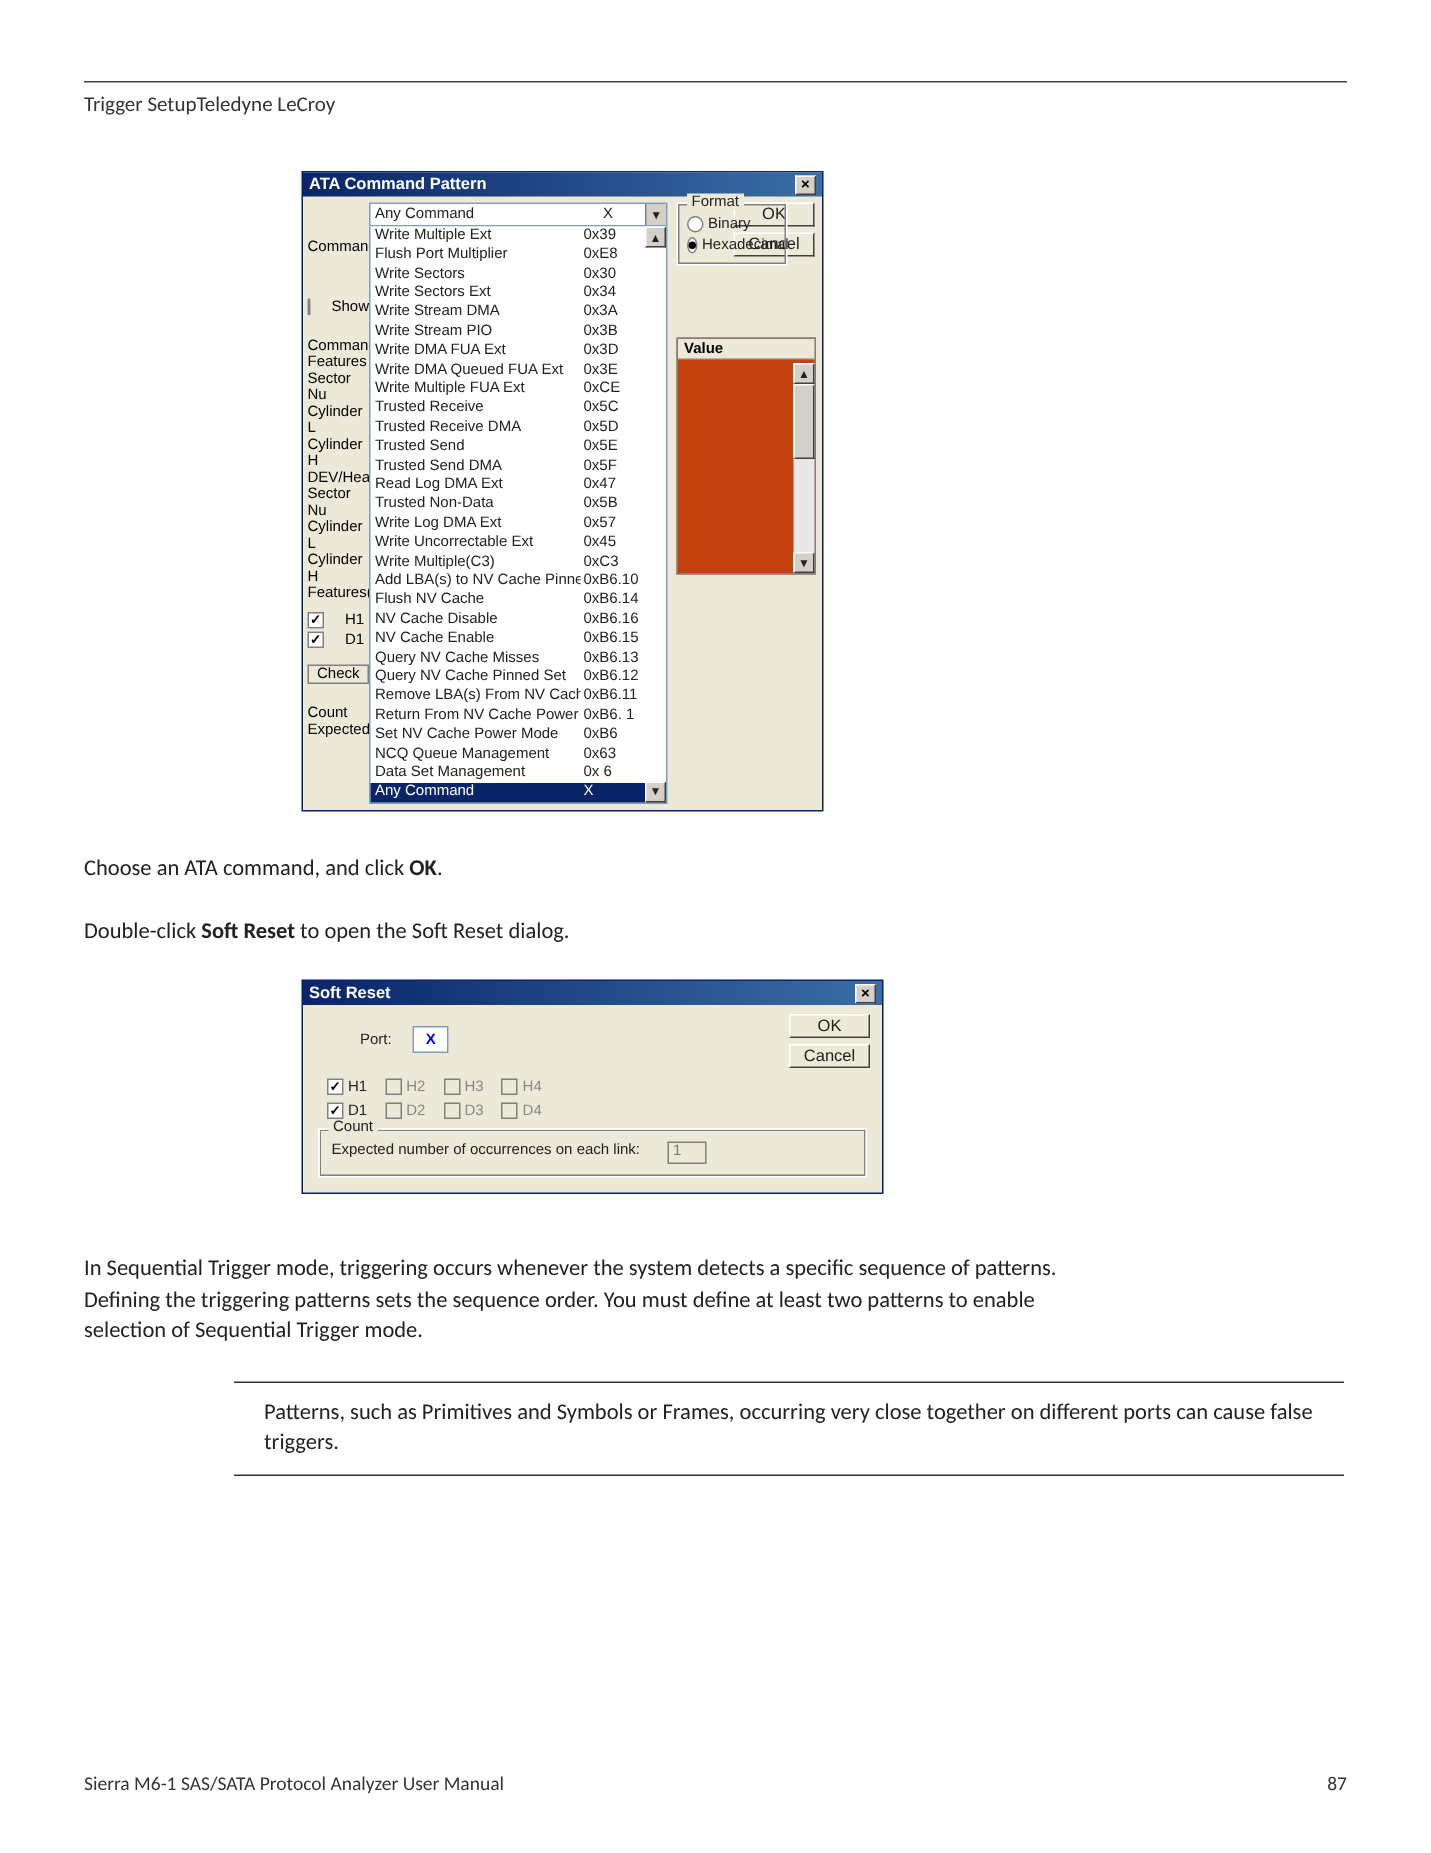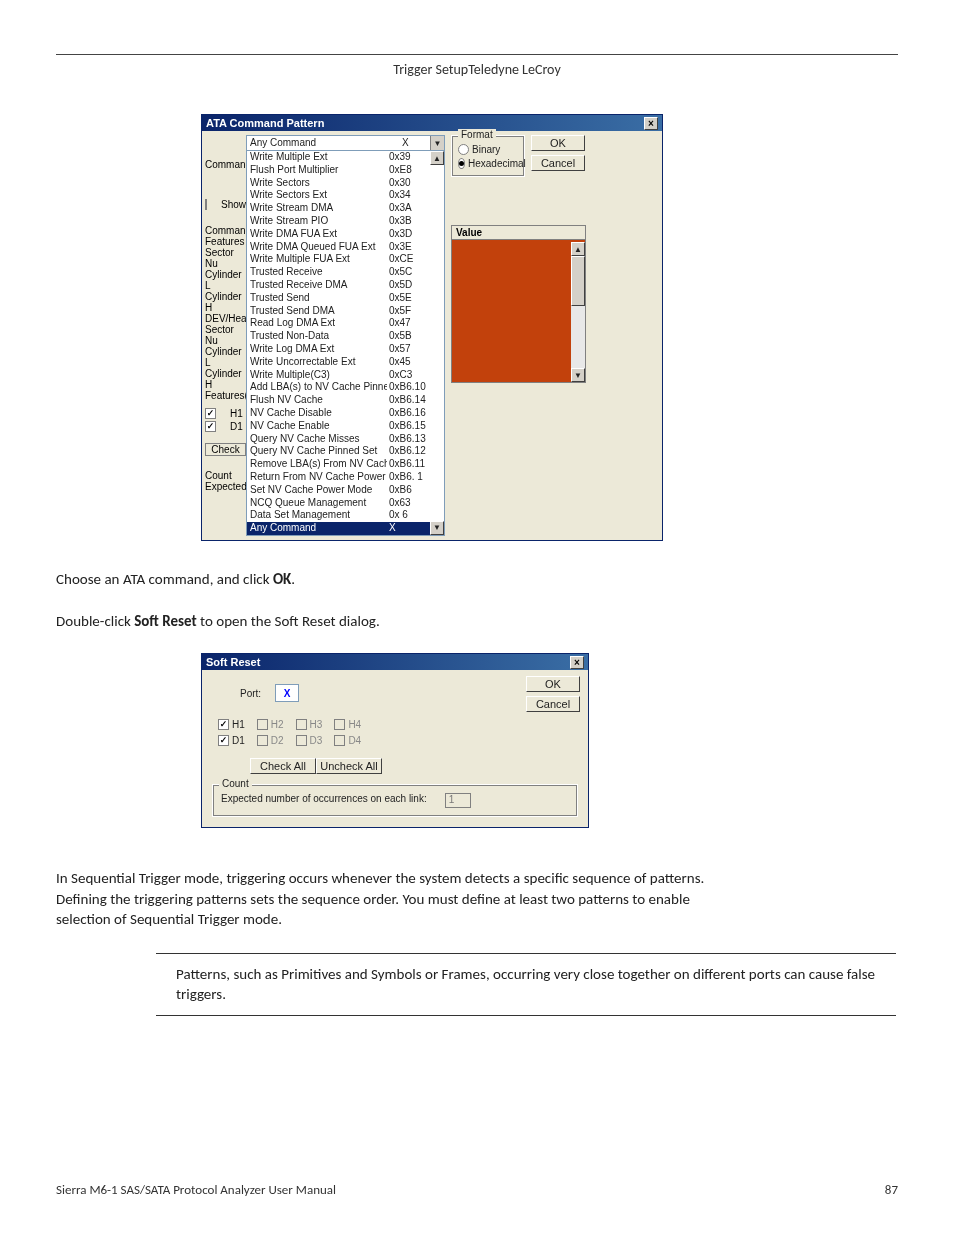--- a/index.html
+++ b/index.html
@@ -17,21 +17,21 @@
     padding: 54px 56px 40px 56px;
     position: relative;
   }
   .top-border {
     border-top: 1px solid #444;
     height: 0;
     margin-bottom: 6px;
   }
   .header-row {
     display: flex;
-    justify-content: center;
+    justify-content: flex-start;
     font-size: 14px;
     color: #333;
     margin-bottom: 36px;
   }
   .figure-wrap {
     margin-left: 145px;
     margin-bottom: 28px;
   }
   .dialog {
     border: 1px solid #0a246a;
@@ -57,21 +57,21 @@
     height: 13px;
     line-height: 12px;
     font-size: 10px;
     text-align: center;
     border: 1px solid #fff;
     border-right-color: #404040;
     border-bottom-color: #404040;
   }
   
   .ata-dialog {
-    width: 462px;
+    width: 348px;
     display: flex;
     flex-wrap: wrap;
     padding-bottom: 4px;
     flex-direction: column;
   }
   .ata-left {
     width: 44px;
     font-size: 10px;
     color: #000;
     padding-top: 24px;
@@ -523,24 +523,20 @@
               <span class="item">
                 <span class="chk disabled"></span>
                 <span class="lbl disabled">D3</span>
               </span>
               <span class="item">
                 <span class="chk disabled"></span>
                 <span class="lbl disabled">D4</span>
               </span>
             </div>
           </div>
-        <div class="sr-buttons">
-          <div class="btn">Check All</div>
-          <div class="btn">Uncheck All</div>
-        </div>
         <div class="sr-fieldset">
           <span class="legend">Count</span>
           <div class="sr-count-row">
             <span>Expected number of occurrences on each link:</span>
             <span class="sr-count-input">1</span>
           </div>
         </div>
       </div>
     </div>
   </div>

